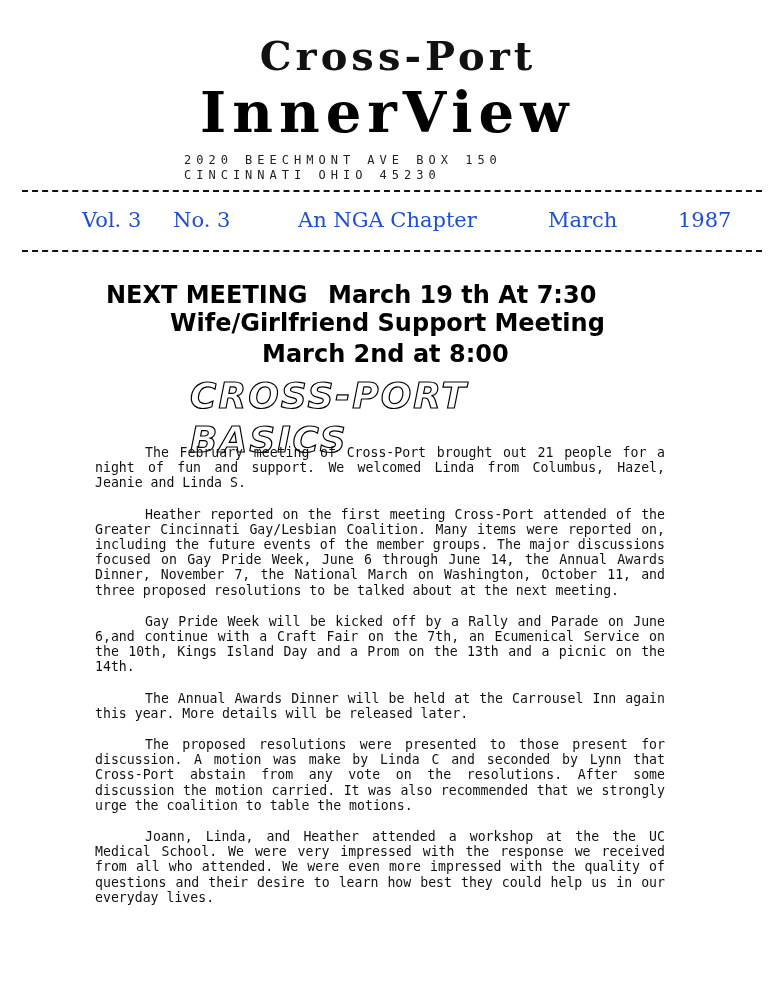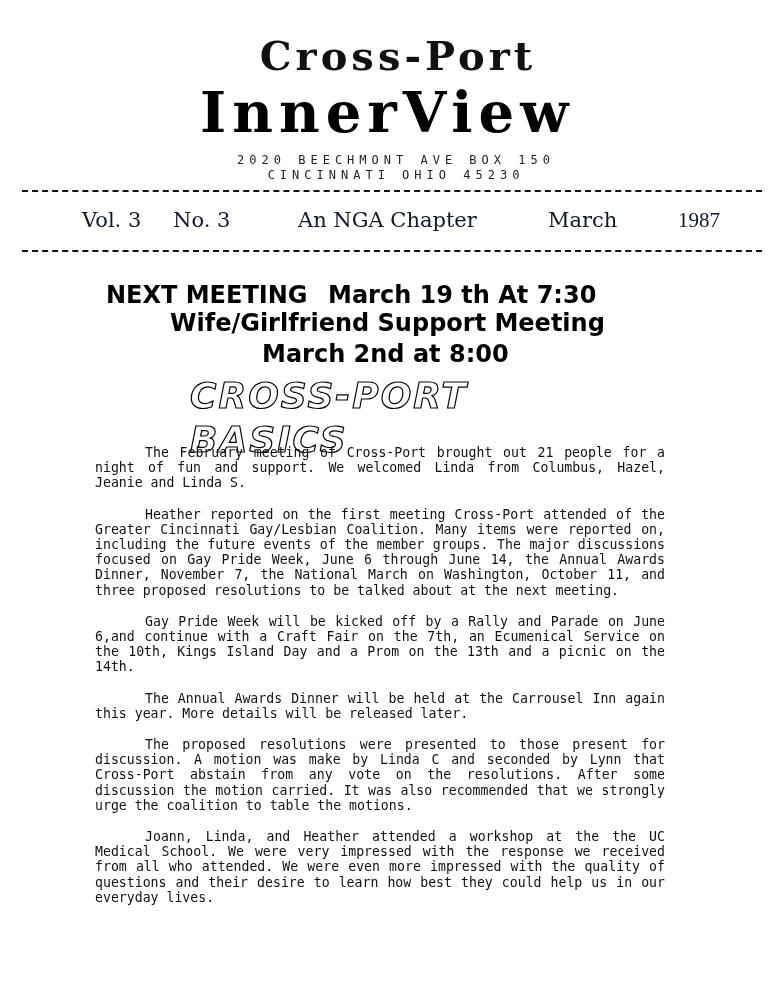--- a/index.html
+++ b/index.html
@@ -5,37 +5,37 @@
     html, body { margin: 0; padding: 0; background: #ffffff; }
     body { width: 772px; height: 1000px; position: relative; overflow: hidden; color: #111; }
     .page { position: absolute; left: 0; top: 0; width: 772px; height: 1000px; }
 
     .title1 { position: absolute; left: 248px; top: 34px; width: 300px; text-align: center;
       font-family: "DejaVu Serif", serif; font-size: 40px; font-weight: bold; letter-spacing: 4px;
       color: #111; line-height: 44px; }
     .title2 { position: absolute; left: 200px; top: 82px; width: 400px; text-align: left;
       font-family: "DejaVu Serif", serif; font-size: 56px; font-weight: 900; letter-spacing: 6px;
       color: #000; line-height: 60px; }
-    .addr { position: absolute; left: 196px; width: 400px; text-align: center;
+    .addr { position: absolute; left: 184px; width: 400px; 
       font-family: "DejaVu Sans Mono", monospace; font-size: 12px; letter-spacing: 5px; color: #222; }
     .addr1 { top: 153px; }
     .addr2 { top: 168px; }
 
     .dash { position: absolute; left: 22px; width: 740px; height: 0; border-top: 2px dashed #111; }
     .dash1 { top: 190px; }
     .dash2 { top: 250px; }
 
     .masthead-row { position: absolute; top: 208px; left: 0; width: 772px; height: 32px;
-      font-family: "DejaVu Serif", serif; font-size: 21px; color: #0f172a; }
+      font-family: "DejaVu Serif", serif; font-size: 21px; color: #1d4ed8; }
     .masthead-row span { position: absolute; top: 0; white-space: nowrap; }
     .vol { left: 82px; }
     .num { left: 173px; }
     .chapter { left: 298px; }
     .month { left: 548px; }
-    .year { left: 678px; font-family: Liberation Serif, serif; }
+    .year { left: 678px; }
 
     .meet { position: absolute; font-family: "DejaVu Sans", sans-serif; font-weight: bold;
       color: #000; white-space: nowrap; font-size: 24px; line-height: 30px; }
     .meet1 { left: 106px; top: 272px; margin-top: 8px; }
     .meet1 .m-label { display: inline-block; width: 222px; letter-spacing: 0px; }
     .meet2 { left: 170px; top: 308px; }
     .meet3 { left: 262px; top: 339px; }
 
     .basics { position: absolute; left: 190px; top: 374px; width: 400px; text-align: left;
       font-family: "DejaVu Sans", sans-serif; font-style: italic; font-size: 36px; font-weight: bold;

